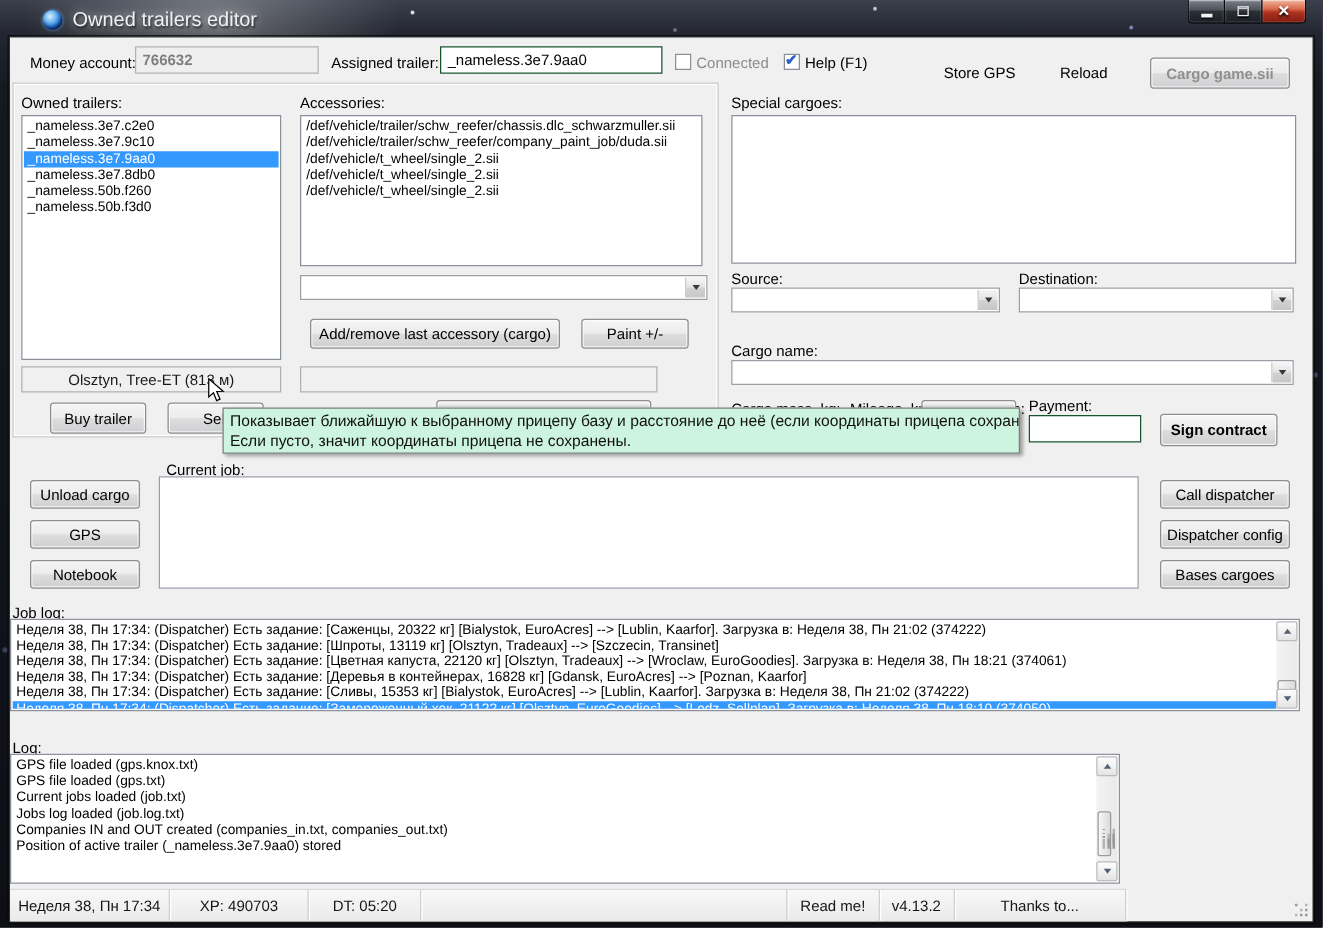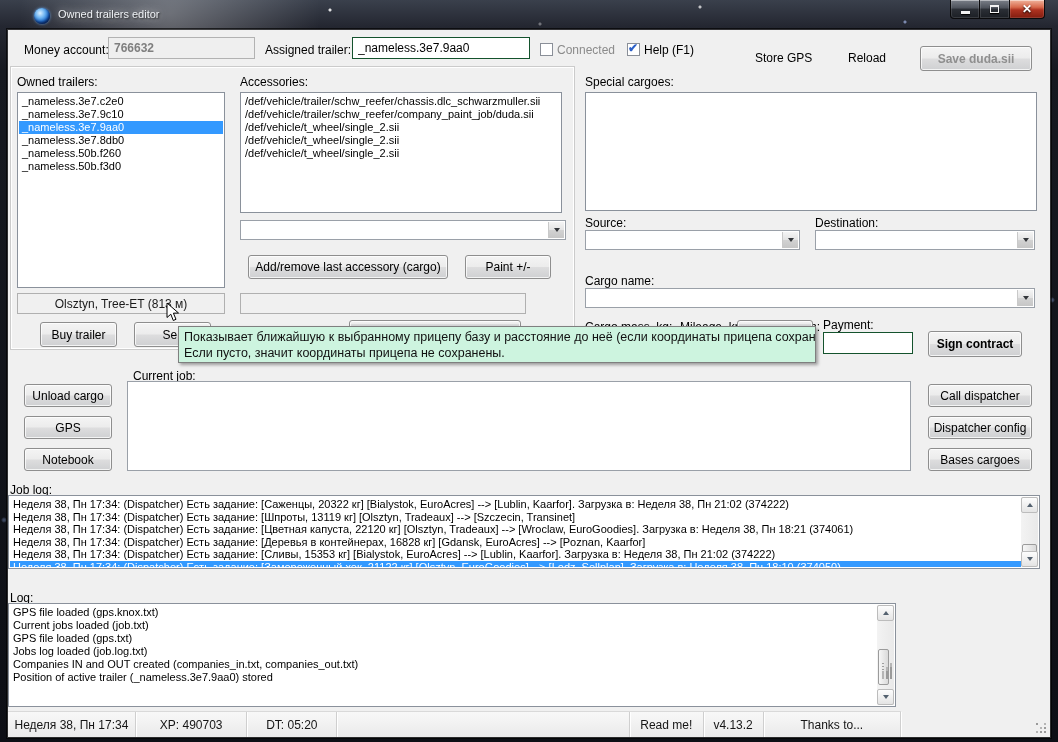--- a/index.html
+++ b/index.html
@@ -13,21 +13,21 @@
       radial-gradient(circle at 905px 22px, rgba(180,200,255,.6) 0 1px, transparent 2px),
       radial-gradient(circle at 1005px 12px,rgba(255,255,255,.5) 0 1px, transparent 2px),
       radial-gradient(circle at 540px 24px, rgba(255,255,255,.35) 0 1px, transparent 2px),
       radial-gradient(circle at 1052px 300px, rgba(160,190,255,.35) 0 1px, transparent 3px),
       radial-gradient(circle at 4px 520px, rgba(160,190,255,.3) 0 1px, transparent 3px),
       linear-gradient(180deg,#3a404c 0px,#242731 26px,#161920 70px,#0d0f15 100%);}
   .titlebar{position:absolute;left:0;top:0;width:1058px;height:30px;}
   .app-icon{position:absolute;left:34px;top:8px;width:16px;height:16px;border-radius:50%;
     background:radial-gradient(circle at 38% 32%, #d9efff 0%, #6fb5f2 32%, #1f6fd0 60%, #0a3c86 85%);
     box-shadow:0 0 3px rgba(120,180,255,.8), inset -1px -2px 3px rgba(0,0,30,.6);}
-  .title-text{position:absolute;left:58px;top:8px;font-size:11px;color:#eef1f5;white-space:nowrap;
+  .title-text{position:absolute;left:58px;top:8px;font-size:16px;color:#eef1f5;white-space:nowrap;
     text-shadow:0 0 9px rgba(255,255,255,.8), 1px 1px 2px rgba(0,0,0,.95);}
   .win-controls{position:absolute;left:950px;top:0px;display:flex;}
   .winbtn{height:19px;border:1px solid #0a0a0c;border-top:none;display:flex;align-items:center;justify-content:center;
     background:linear-gradient(180deg,#7b8089 0%,#4c515a 45%,#2b2f36 50%,#1c1f25 100%);
     box-shadow:inset 0 1px 0 rgba(255,255,255,.4), inset 0 0 0 1px rgba(255,255,255,.12);}
   .winbtn.min{width:30px;border-radius:0 0 0 4px;}
   .winbtn.max{width:29px;border-left:none;border-right:none;}
   .winbtn.close{width:36px;border-radius:0 0 4px 0;
     background:linear-gradient(180deg,#f0b39c 0%,#d8694c 40%,#ae3220 55%,#821d10 100%);}
   .glyph-min{width:9px;height:3px;background:#f2f2f2;box-shadow:0 1px 1px #000;margin-top:6px;}
@@ -121,21 +121,21 @@
     <div class="lbl" style="left:16px;top:13px;">Money account:</div>
     <input class="inp ro" style="left: 100px; top: 7px; width: 147px; height: 22px;" readonly="" value="766632">
     <div class="lbl" style="left:257px;top:13px;">Assigned trailer:</div>
     <input class="inp" style="left: 344px; top: 7px; width: 178px; height: 22px;" value="_nameless.3e7.9aa0">
     <div class="cb" style="left:532px;top:13px;"></div>
     <div class="lbl dim" style="left:549px;top:13px;">Connected</div>
     <div class="cb checked" style="left:619px;top:13px;"></div>
     <div class="lbl" style="left:636px;top:13px;">Help (F1)</div>
     <div class="flatlink" style="left:747px;top:21px;">Store GPS</div>
     <div class="flatlink" style="left:840px;top:21px;">Reload</div>
-    <div class="btn disabled" style="left:912px;top:16px;width:112px;height:25px;">Save duda.sii</div>
+    <div class="btn disabled" style="left:912px;top:16px;width:112px;height:25px;">Cargo game.sii</div>
 
     <div class="gbox" style="left:2px;top:36px;width:565px;height:284px;"></div>
 
     <div class="lbl" style="left:9px;top:45px;">Owned trailers:</div>
     <div class="listbox" style="left:9px;top:62px;width:208px;height:196px;">
       <div class="rows">
           <div class="row">_nameless.3e7.c2e0</div>
           <div class="row">_nameless.3e7.9c10</div>
           <div class="row sel">_nameless.3e7.9aa0</div>
           <div class="row">_nameless.3e7.8db0</div>
@@ -233,22 +233,22 @@
         <div class="sarr down">
             <i class="tri-down"></i>
           </div>
       </div>
     </div>
 
     <div class="lbl" style="left:2px;top:561px;">Log:</div>
     <div class="listbox" style="left:0px;top:573px;width:888px;height:104px;">
       <div class="rows scrolled">
           <div class="row">GPS file loaded (gps.knox.txt)</div>
+          <div class="row">GPS file loaded (gps.txt)</div>
           <div class="row">Current jobs loaded (job.txt)</div>
-          <div class="row">GPS file loaded (gps.txt)</div>
           <div class="row">Jobs log loaded (job.log.txt)</div>
           <div class="row">Companies IN and OUT created (companies_in.txt, companies_out.txt)</div>
           <div class="row">Position of active trailer (_nameless.3e7.9aa0) stored</div>
         </div>
       <div class="vscroll">
         <div class="sarr up">
             <i class="tri-up"></i>
           </div>
         <div class="sthumb grip" style="top:44px;height:36px;"></div>
         <div class="sarr down">

